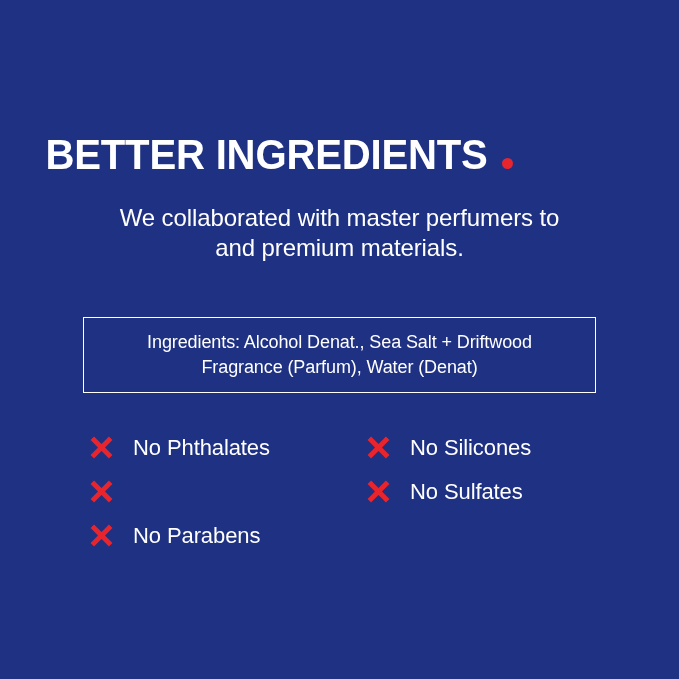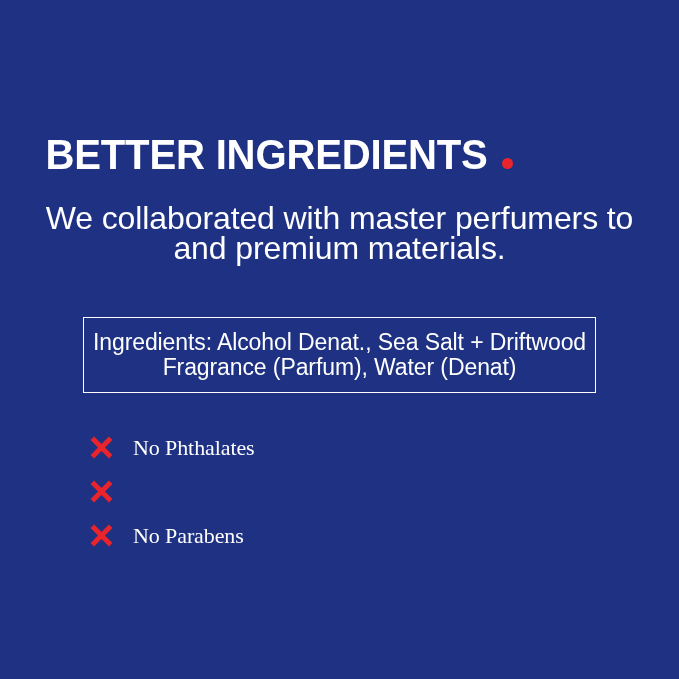--- a/index.html
+++ b/index.html
@@ -59,21 +59,21 @@
   }
 
   
   #subcopy {
     position: absolute;
     left: 0;
     top: 203px;
     width: 679px;
     text-align: center;
     color: #ffffff;
-    font-size: 32px;
+    font-size: 24px;
     line-height: 30px;
     font-weight: 400;
     letter-spacing: -0.1px;
   }
 
   #subcopy .line {
     display: block;
     white-space: nowrap;
   }
 
@@ -87,40 +87,39 @@
     border: 1.5px solid #ffffff;
     box-sizing: border-box;
     display: flex;
     align-items: center;
     justify-content: center;
   }
 
   #ingredients-text {
     text-align: center;
     color: #ffffff;
-    font-size: 23px;
+    font-size: 18px;
     line-height: 25px;
     font-weight: 400;
     letter-spacing: -0.1px;
     padding: 0 10px;
   }
 
   #ingredients-text .line {
     display: block;
     white-space: nowrap;
   }
 
   
   #claims {
     position: absolute;
     left: 0;
     top: 425px;
     width: 577px;
     height: 150px;
-    font-family: Liberation Serif, serif;
   }
 
   .claims-col {
     position: absolute;
     top: 0;
   }
 
   #claims-col-left  { left: 88px; }
   #claims-col-right { left: 365px; }
 
@@ -187,16 +186,33 @@
 
       <div class="claim-row">
         <svg class="claim-icon" viewBox="0 0 32 32" aria-hidden="true">
           <path d="M7.2 3.0 L3.0 7.2 L11.8 16.0 L3.0 24.8 L7.2 29.0 L16.0 20.2 L24.8 29.0 L29.0 24.8 L20.2 16.0 L29.0 7.2 L24.8 3.0 L16.0 11.8 Z" fill="#e8242c"></path>
         </svg>
         <span class="claim-label">No Parabens</span>
       </div>
 
     </div>
 
+    <div class="claims-col" id="claims-col-right">
+
+      <div class="claim-row">
+        <svg class="claim-icon" viewBox="0 0 32 32" aria-hidden="true">
+          <path d="M7.2 3.0 L3.0 7.2 L11.8 16.0 L3.0 24.8 L7.2 29.0 L16.0 20.2 L24.8 29.0 L29.0 24.8 L20.2 16.0 L29.0 7.2 L24.8 3.0 L16.0 11.8 Z" fill="#e8242c"></path>
+        </svg>
+        <span class="claim-label">No Silicones</span>
+      </div>
+
+      <div class="claim-row">
+        <svg class="claim-icon" viewBox="0 0 32 32" aria-hidden="true">
+          <path d="M7.2 3.0 L3.0 7.2 L11.8 16.0 L3.0 24.8 L7.2 29.0 L16.0 20.2 L24.8 29.0 L29.0 24.8 L20.2 16.0 L29.0 7.2 L24.8 3.0 L16.0 11.8 Z" fill="#e8242c"></path>
+        </svg>
+        <span class="claim-label">No Sulfates</span>
+      </div>
+
+    </div>
 
   </div>
 
 </div>
 
 </body></html>

